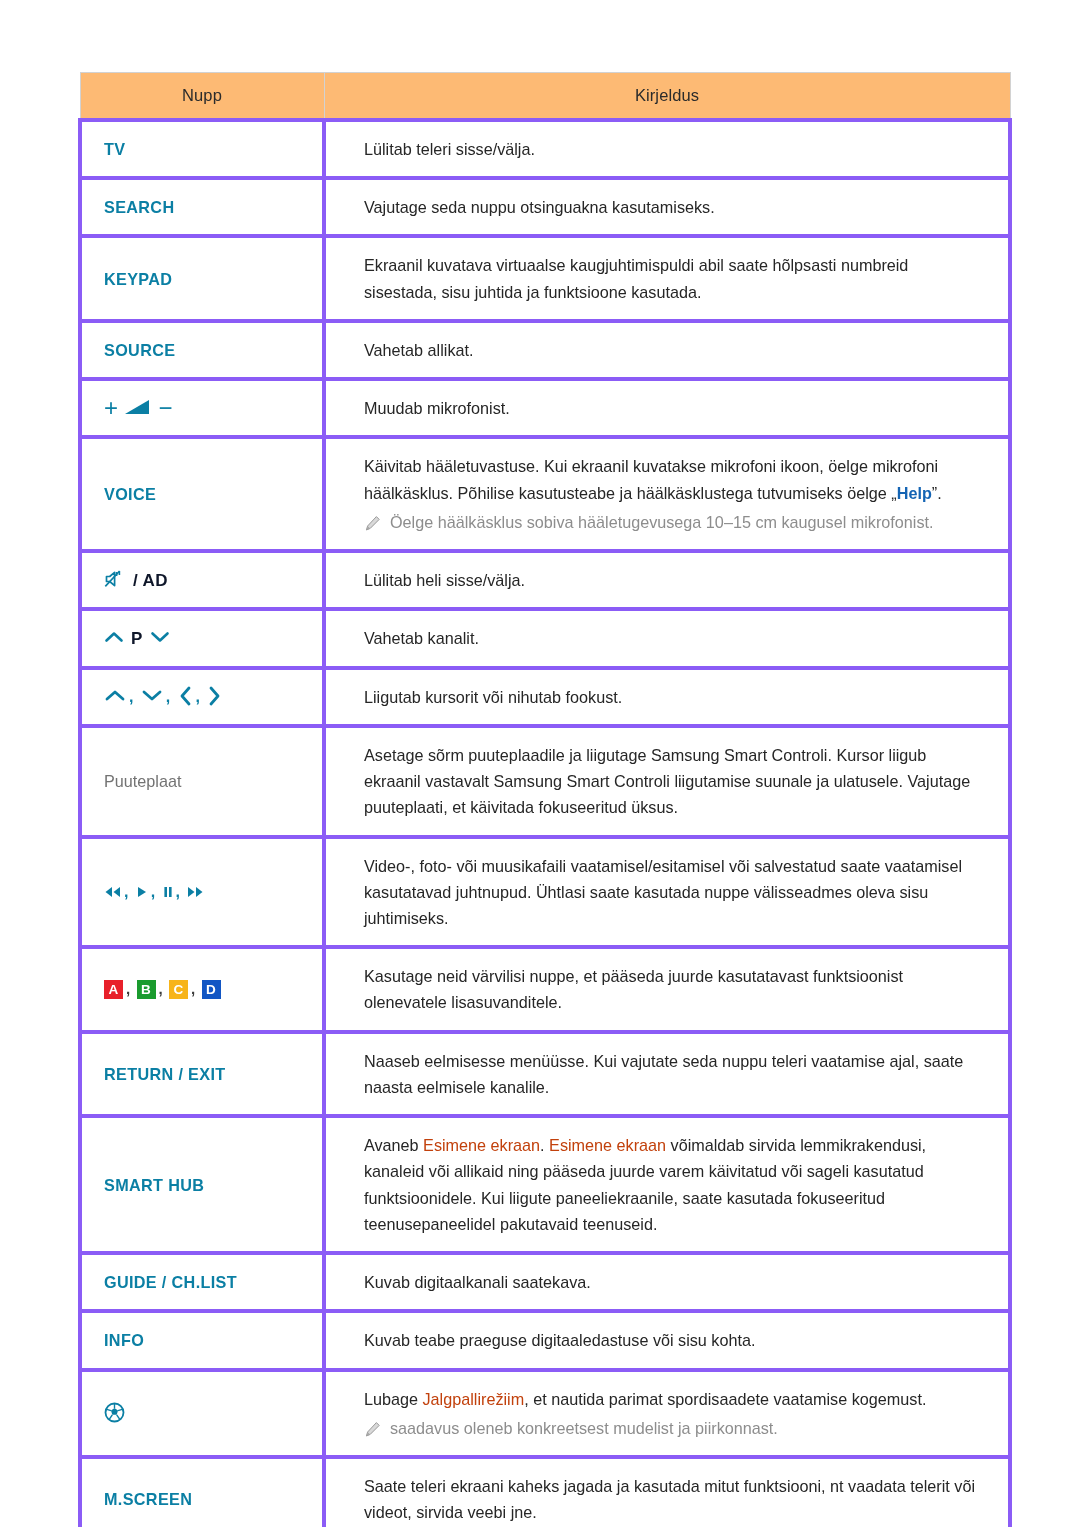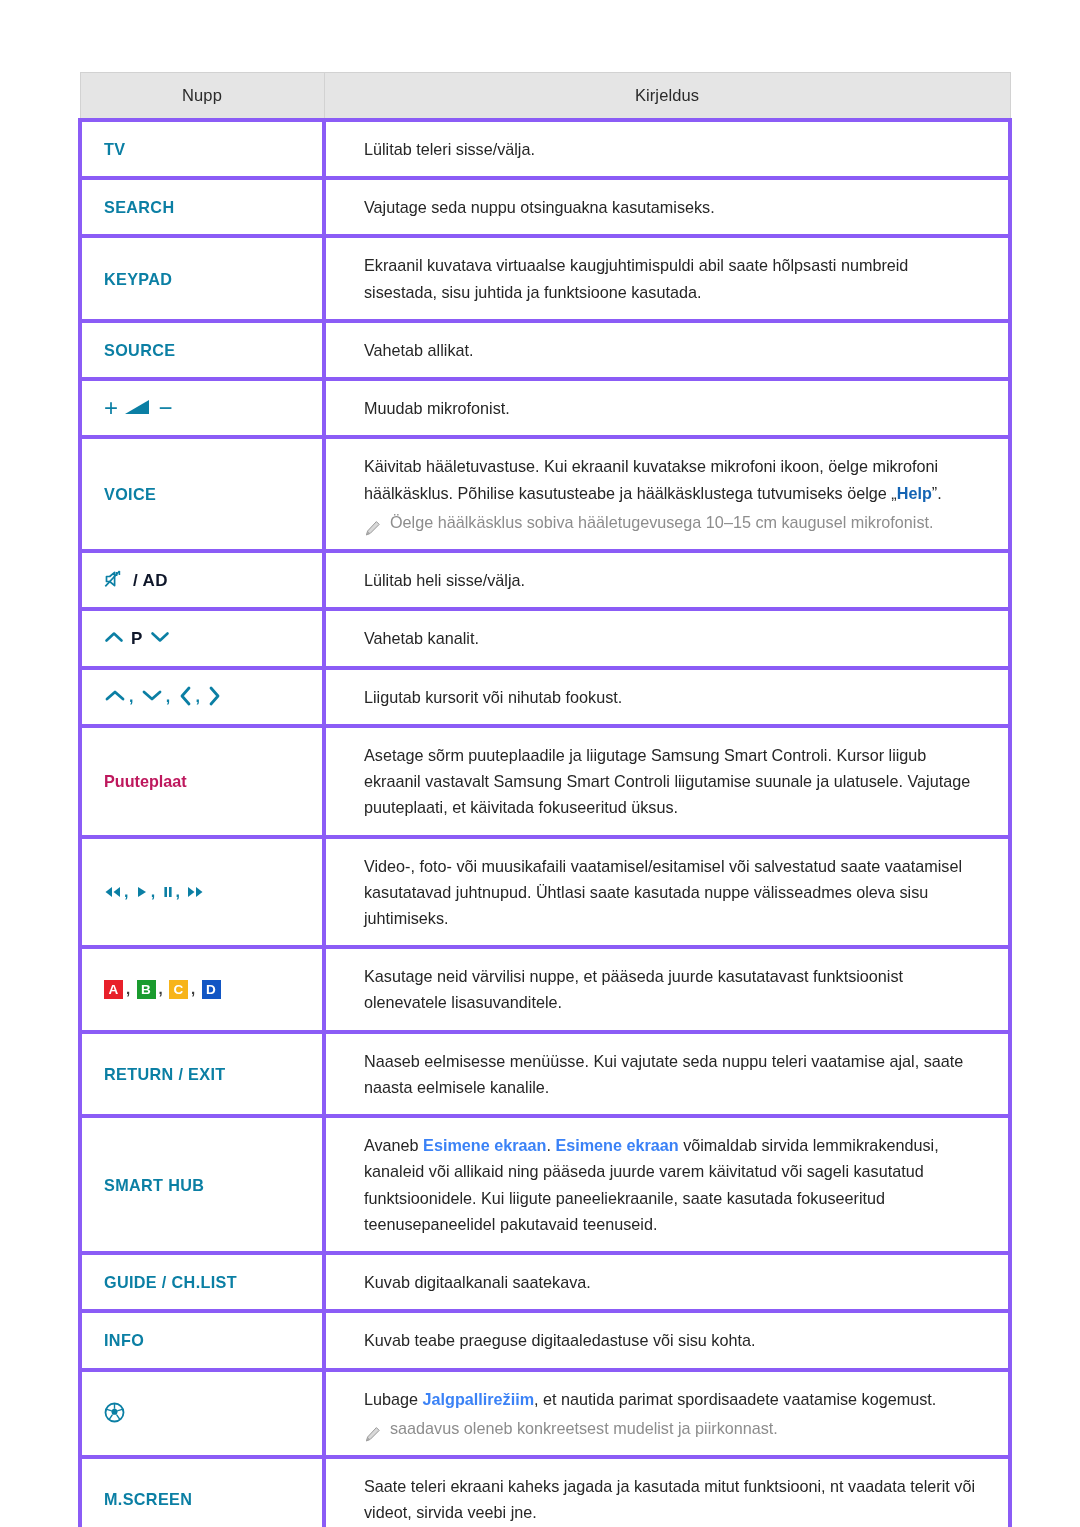--- a/index.html
+++ b/index.html
@@ -28,21 +28,21 @@
     width: 930px;
     border-collapse: collapse;
     table-layout: fixed;
     border: 1px solid #d2d2d2;
   }
 
   table.btn-table col.c-btn  { width: 244px; }
   table.btn-table col.c-desc { width: 686px; }
 
   thead th {
-    background: #e5e5e5;
+    background: #fdba74;
     color: #2b2b2b;
     font-weight: normal;
     font-size: 16.5px;
     text-align: center;
     padding: 13px 8px 13px 8px;
     border: 1px solid #d2d2d2;
     border-bottom: 1px solid #bfbfbf;
     letter-spacing: .1px;
   }
 
@@ -56,40 +56,40 @@
 
   td.btn-cell {
     padding-left: 22px;
     font-weight: bold;
     color: #0b7fa4;
     letter-spacing: .35px;
     font-size: 16.2px;
     white-space: nowrap;
   }
   td.btn-cell.plain {
-    font-weight: bold;
-    color: #be185d;
+    font-weight: normal;
+    color: #737373;
     letter-spacing: 0;
   }
 
   td.desc-cell {
     padding-left: 38px;
     padding-right: 28px;
     color: #262626;
   }
 
   .desc-line { margin: 0; }
 
-  .hl        { color: #3b82f6; font-weight: bold; }
+  .hl        { color: #c2410c; font-weight: normal; }
   .hl-quote  { color: #1464b4; font-weight: bold; }
 
   
   .note {
     display: flex;
-    align-items: flex-end;
+    align-items: flex-start;
     gap: 9px;
     color: #8d8d8d;
     margin-top: 3px;
   }
   .note .note-text { display: block; }
 
   .pencil-icon {
     flex: 0 0 auto;
     width: 17px;
     height: 17px;

